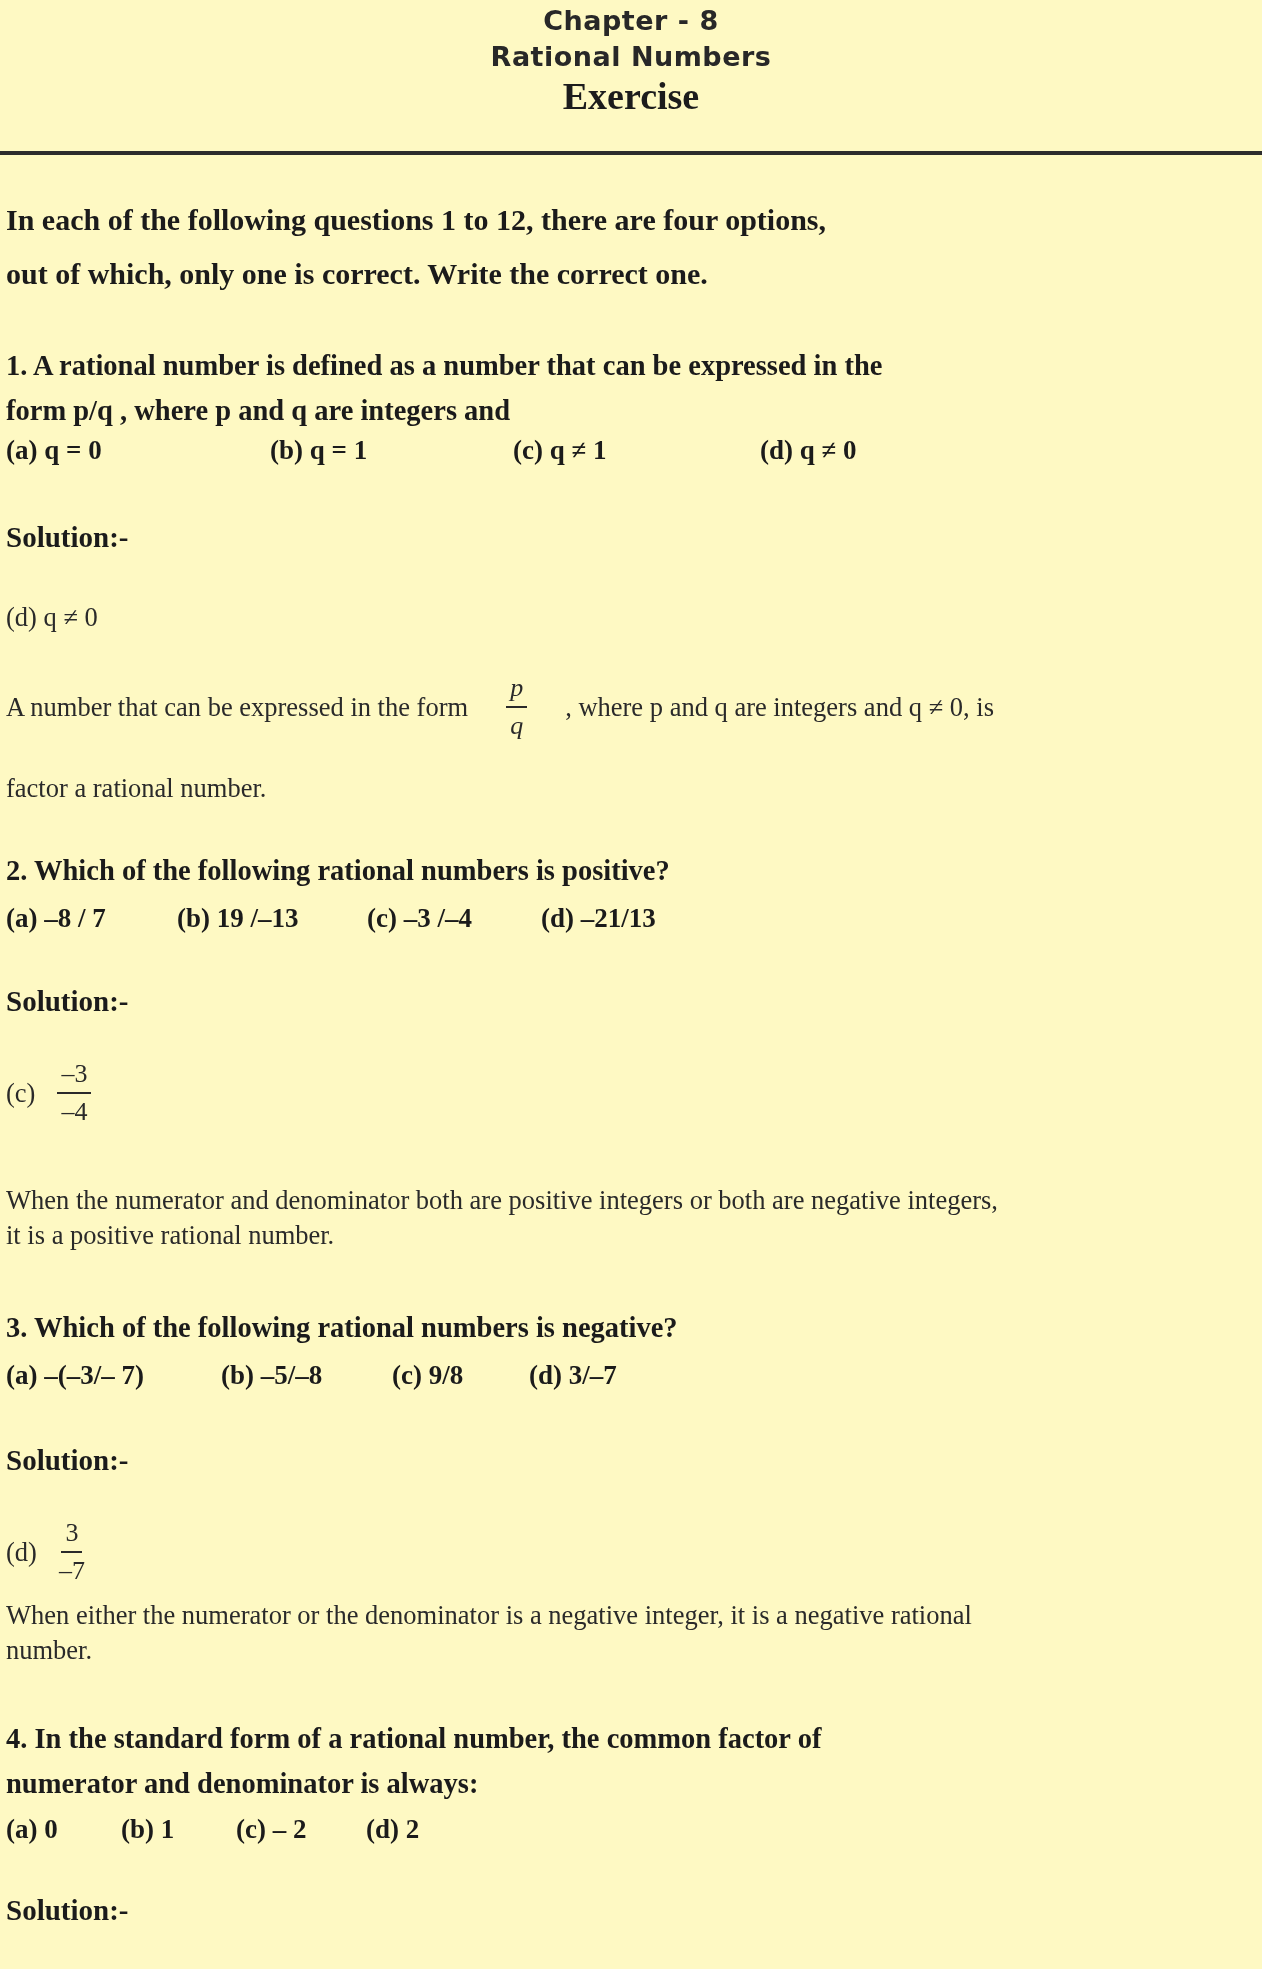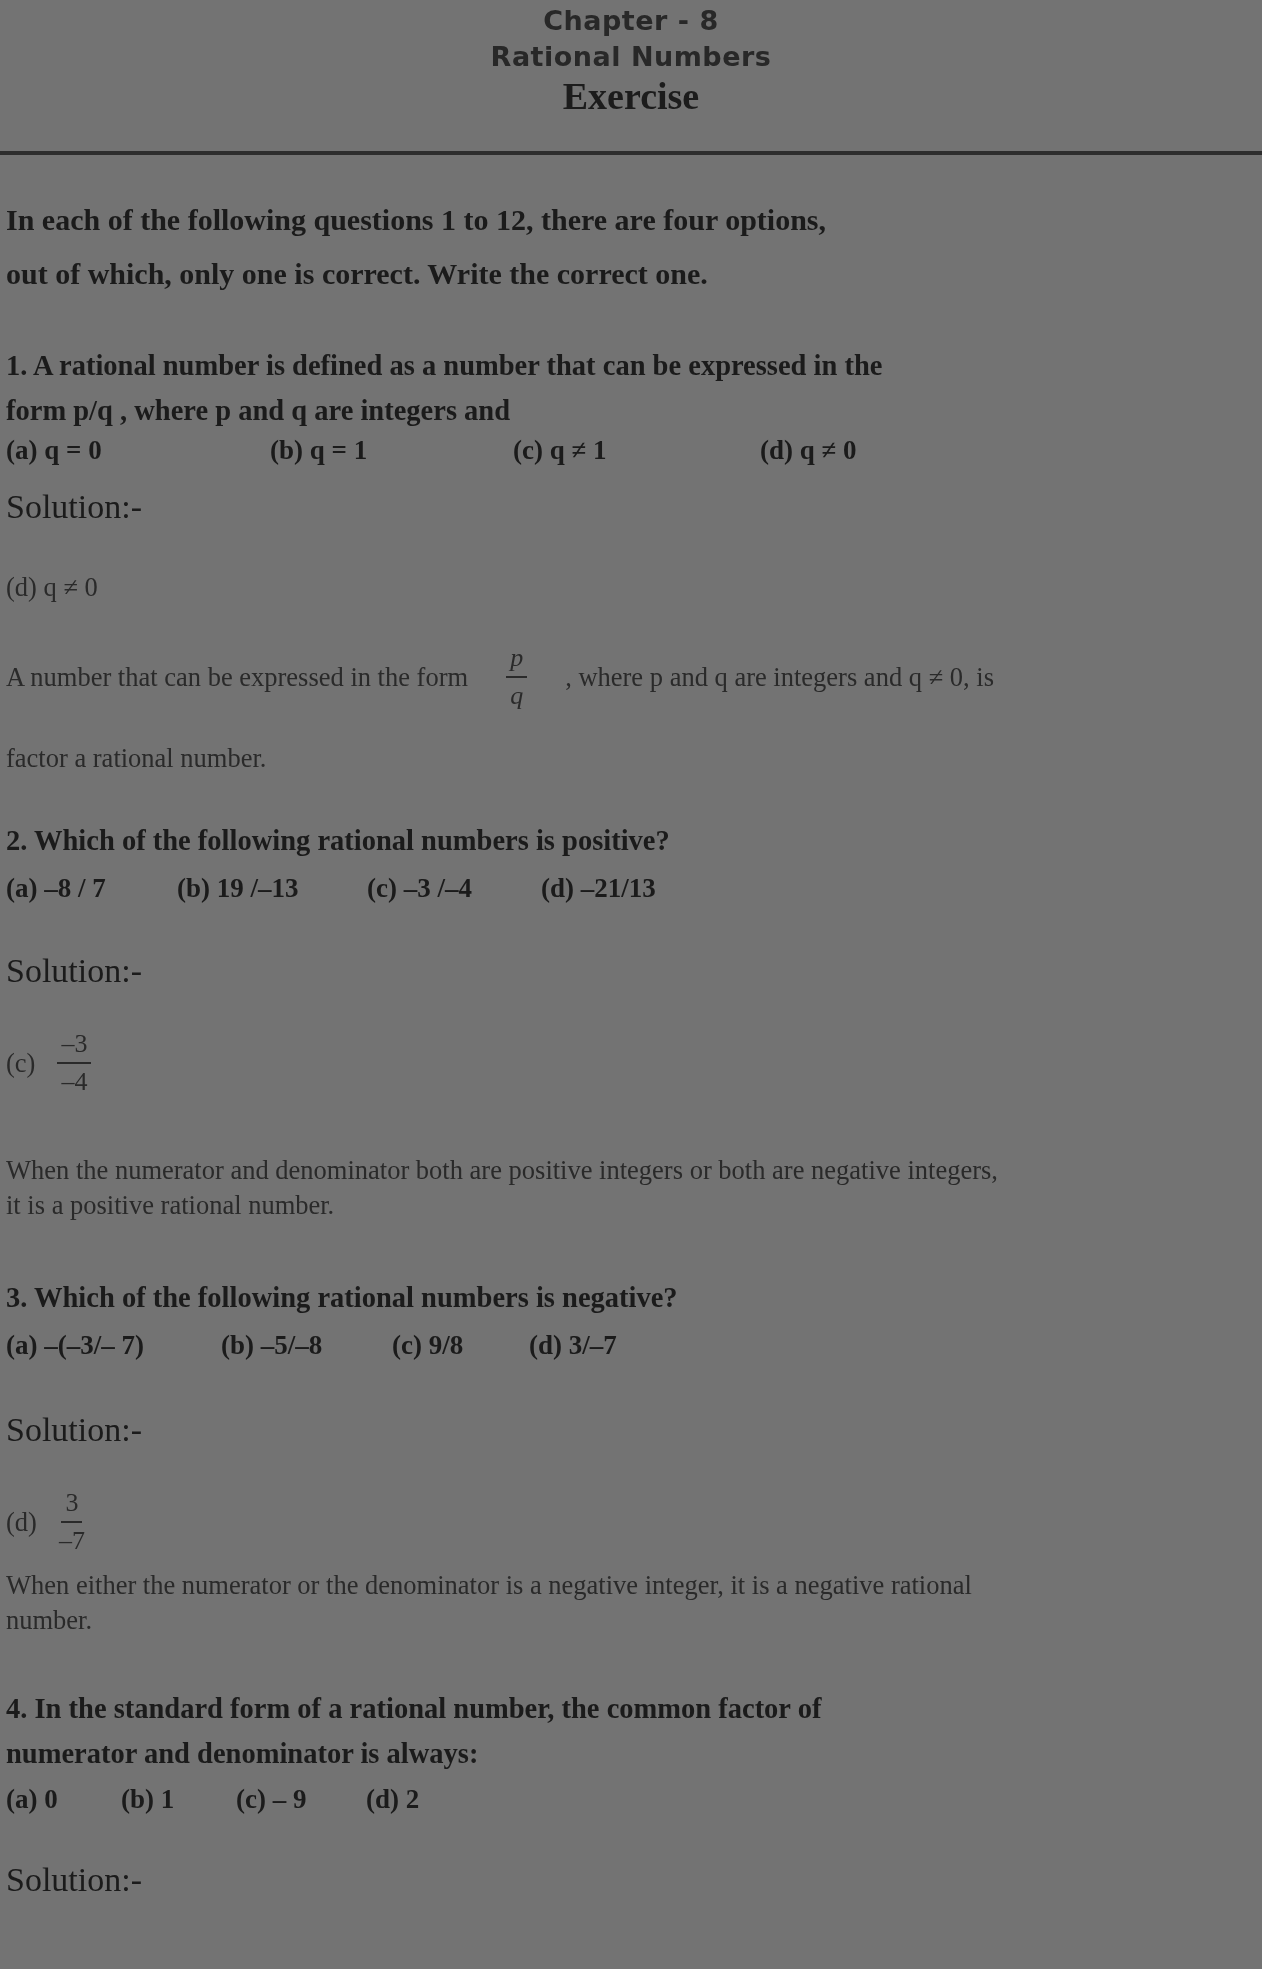--- a/index.html
+++ b/index.html
@@ -1,20 +1,20 @@
 <!DOCTYPE html>
 <html><head>
 <meta charset="utf-8">
 <style>
   html, body { margin: 0; padding: 0; background: #ffffff; }
   .page {
     position: relative;
     width: 1262px;
     height: 1969px;
-    background: #737373;
+    background: #fef9c3;
     color: #1e1e1e;
     overflow: hidden;
     font-family: "Liberation Serif", serif;
   }
   
   .header { text-align: center; padding-top: 3px; }
   .chap-title {
     font-family: "DejaVu Sans", sans-serif;
     font-weight: bold;
     font-size: 27px;
@@ -57,24 +57,24 @@
   .opts-q2 span:nth-child(2) { width: 190px; }
   .opts-q2 span:nth-child(3) { width: 174px; }
   .opts-q3 span:nth-child(1) { width: 215px; }
   .opts-q3 span:nth-child(2) { width: 171px; }
   .opts-q3 span:nth-child(3) { width: 137px; }
   .opts-q4 span:nth-child(1) { width: 115px; }
   .opts-q4 span:nth-child(2) { width: 115px; }
   .opts-q4 span:nth-child(3) { width: 130px; }
 
   .sol-label {
-    font-weight: normal;
-    font-size: 34px;
+    font-weight: bold;
+    font-size: 29px;
     line-height: 36px;
-    margin: 22px 0 0;
+    margin: 52px 0 0;
     color: #1b1b1b;
   }
   .m-sol2 { margin-top: 48px; }
   .m-sol3 { margin-top: 50px; }
   .m-sol4 { margin-top: 46px; }
 
   .ans-line { font-size: 26.5px; line-height: 32px; margin: 46px 0 0; color: #2a2a2a; }
 
   .frac {
     display: inline-flex;
@@ -173,18 +173,18 @@
       <span>(d)</span>
       <span class="frac">
           <span class="fnum">3</span>
           <span class="fden">–7</span>
         </span>
     </div>
     <p class="expl m-expl3"><span>When either the numerator or the denominator is a negative integer, it is a negative rational</span><br><span>number.</span></p>
 
     <p class="q-text m-q4"><span>4. In the standard form of a rational number, the common factor of</span><br><span>numerator and denominator is always:</span></p>
     <div class="opts opts-q4 m-opts-q4">
-      <span>(a) 0</span><span>(b) 1</span><span>(c) – 9</span><span>(d) 2</span>
+      <span>(a) 0</span><span>(b) 1</span><span>(c) – 2</span><span>(d) 2</span>
     </div>
     <p class="sol-label m-sol4">Solution:-</p>
 
   </div>
 </div>
 
 </body></html>

